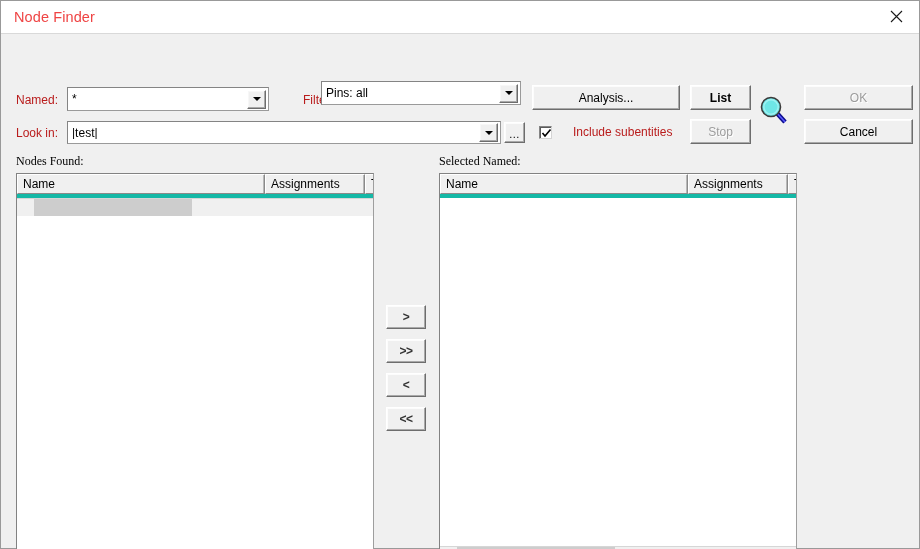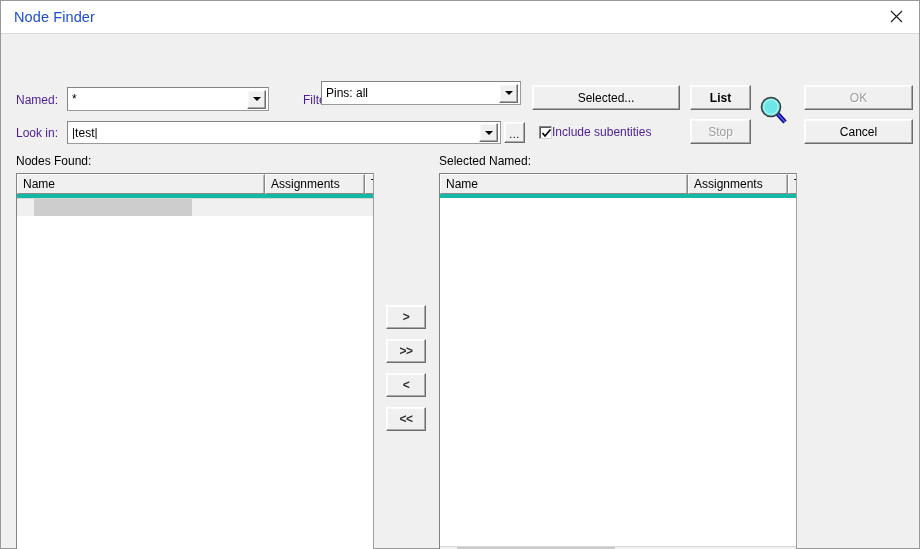--- a/index.html
+++ b/index.html
@@ -36,21 +36,21 @@
     background: #ffffff;
     display: flex;
     align-items: center;
     flex: none;
     position: relative;
     border-bottom: 1px solid #d9d9d9;
   }
   .title-text {
     margin-left: 13px;
     font-size: 14.5px;
-    color: #1d4ed8;
+    color: #ef4444;
     letter-spacing: 0.1px;
   }
   .close-btn {
     position: absolute;
     right: 0; top: 0;
     width: 46px;
     height: 31px;
     display: flex;
     align-items: center;
     justify-content: center;
@@ -60,21 +60,21 @@
 
   
   .body {
     flex: 1;
     position: relative;
   }
 
   
   .lbl {
     font-size: 12px;
-    color: #4c1d95;
+    color: #b91c1c;
     white-space: nowrap;
   }
 
   
   .combo {
     position: absolute;
     box-sizing: border-box;
     background: #ffffff;
     border: 1px solid #9a9a9a;
     border-top-color: #848484;
@@ -165,34 +165,35 @@
     border-right-color: #d4d4d4;
     border-bottom-color: #d4d4d4;
     box-shadow: inset 1px 1px 0 #5a5a5a, inset -1px -1px 0 #ffffff;
     position: relative;
     flex: none;
   }
   .checkbox svg {
     position: absolute;
     left: 1px; top: 1px;
   }
-  .checkrow .lbl { margin-left: 0; }
+  .checkrow .lbl { margin-left: 21px; }
 
   
   .magnifier {
     position: absolute;
     width: 34px;
     height: 34px;
   }
 
   
   .caption {
     position: absolute;
     font-size: 12px;
     color: #000;
+    font-family: Liberation Serif, serif;
   }
 
   
   .listpanel {
     position: absolute;
     box-sizing: border-box;
     background: #ffffff;
     border: 1px solid #9e9e9e;
     border-top-color: #828282;
     border-left-color: #828282;
@@ -329,21 +330,21 @@
 
     <div class="checkrow" style="left:538px; top:91px;">
       <span class="checkbox">
         <svg width="11" height="11" viewBox="0 0 11 11">
           <path d="M1.5,5 L4,8 L9.5,1.5" stroke="#000" stroke-width="1.6" fill="none"></path>
         </svg>
       </span>
       <span class="lbl">Include subentities</span>
     </div>
 
-    <div class="btn" style="left:531px; top:51px; width:148px; height:25px;">Selected...</div>
+    <div class="btn" style="left:531px; top:51px; width:148px; height:25px;">Analysis...</div>
 
     <div class="btn" style="left:689px; top:51px; width:61px; height:25px;font-weight:bold;">List</div>
 
     <div class="btn disabled" style="left:689px; top:85px; width:61px; height:25px;">Stop</div>
 
     <span class="magnifier" style="left:757px; top:60px;">
       <svg width="34" height="34" viewBox="0 0 34 34">
         <line x1="17" y1="17" x2="27" y2="28" stroke="#0b0b8c" stroke-width="4.6" stroke-linecap="butt"></line>
         <line x1="17" y1="17" x2="27" y2="28" stroke="#5a5aff" stroke-width="1.6" stroke-linecap="butt"></line>
         <circle cx="13" cy="13" r="9.5" fill="#6ee6e6" stroke="#3b3b3b" stroke-width="1.6"></circle>

